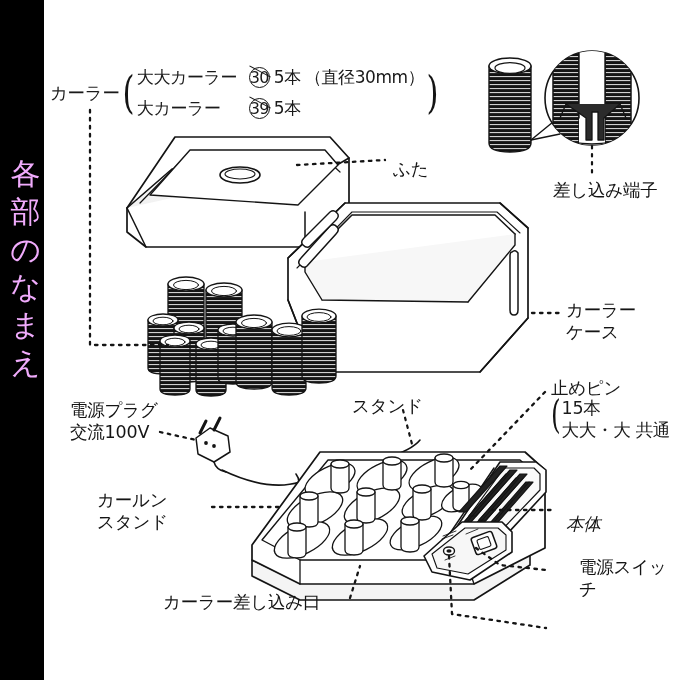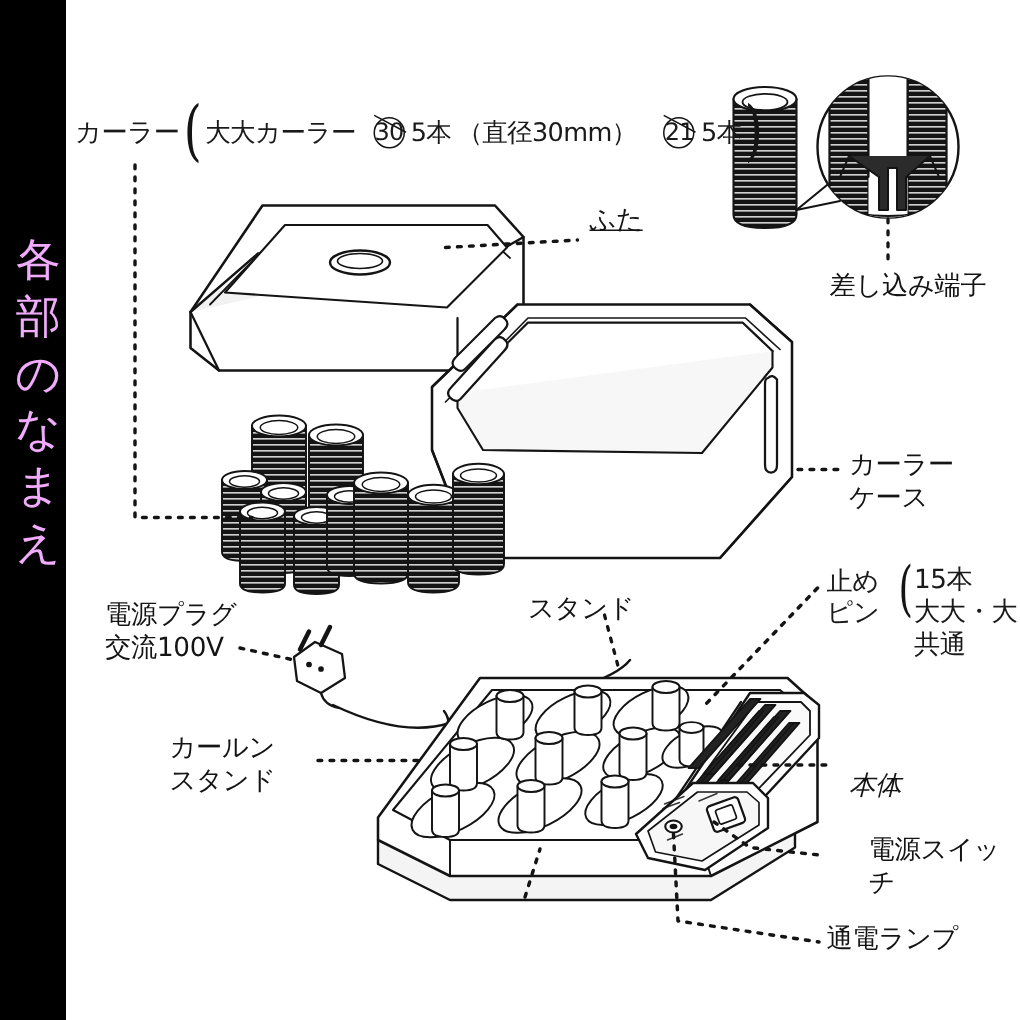--- a/index.html
+++ b/index.html
@@ -65,22 +65,22 @@
   }
   .brace {
     font-size: 44px;
     line-height: 1;
     font-family: "DejaVu Serif", serif;
     transform: scaleX(0.7);
     color: #141414;
   }
   .spec-table {
     display: flex;
-    flex-direction: row;
-    gap: 18px;
+    flex-direction: column;
+    gap: 8px;
     font-size: 17px;
     font-family: "DejaVu Sans", "Liberation Sans", sans-serif;
   }
   .spec-line {
     display: flex;
     align-items: center;
     gap: 4px;
     white-space: nowrap;
     letter-spacing: -0.4px;
   }
@@ -102,21 +102,21 @@
     position: absolute;
     left: -2px; top: 3px;
     width: 24px; height: 1.3px;
     background: #141414;
     transform: rotate(28deg);
     transform-origin: center;
   }
   .pin-block {
     position: absolute;
     display: flex;
-    flex-direction: row;
+    flex-direction: column;
   }
   .pin-sub {
     display: flex;
     align-items: stretch;
     margin-top: -1px;
   }
   .pin-paren {
     font-size: 40px;
     line-height: 0.84;
     font-family: "DejaVu Serif", serif;
@@ -409,51 +409,52 @@
     <span class="hdr-name">カーラー</span>
     <span class="brace">(</span>
     <div class="spec-table">
       <div class="spec-line">
         <span class="spec-name">大大カーラー</span>
         <span class="circ">30</span>
         <span>5本</span>
         <span>（直径30mm）</span>
       </div>
       <div class="spec-line">
-        <span class="circ">21</span>
+        <span class="spec-name">大カーラー</span>
+        <span class="circ">39</span>
         <span>5本</span>
       </div>
     </div>
     <span class="brace">)</span>
   </div>
 
-  <div class="lbl" style="left:393px; top:137px;text-decoration:underline;">ふた</div>
+  <div class="lbl" style="left:393px; top:159px;">ふた</div>
 
   <div class="lbl" style="left:553px; top:180px;font-family:Liberation Serif, serif;">差し込み端子</div>
 
   <div class="lbl" style="left:566px; top:300px;">カーラー
 ケース</div>
 
   <div class="lbl" style="left:70px; top:400px;">電源プラグ
 交流100V</div>
 
   <div class="lbl" style="left:352px; top:396px;">スタンド</div>
 
-  <div class="lbl" style="left:113px; top:490px;font-family:Liberation Mono, monospace;">カールン
+  <div class="lbl" style="left:97px; top:490px;">カールン
 スタンド</div>
 
+  <div class="lbl" style="left:163px; top:592px;">カーラー差し込み口</div>
 
   <div class="pin-block" style="left:551px; top:378px;">
     <div class="pin-lines">止めピン</div>
     <div class="pin-sub">
       <span class="pin-paren">(</span>
       <span class="pin-lines">15本
 大大・大 共通</span>
     </div>
   </div>
 
   <div class="lbl" style="left:566px; top:514px;font-style:italic;">本体</div>
 
   <div class="lbl" style="left:551px; top:557px;margin-left:28px;">電源スイッチ</div>
 
-  <div class="lbl" style="left:551px; top:616px;">通電ランプ</div>
 
 </div>
 
 </body></html>

